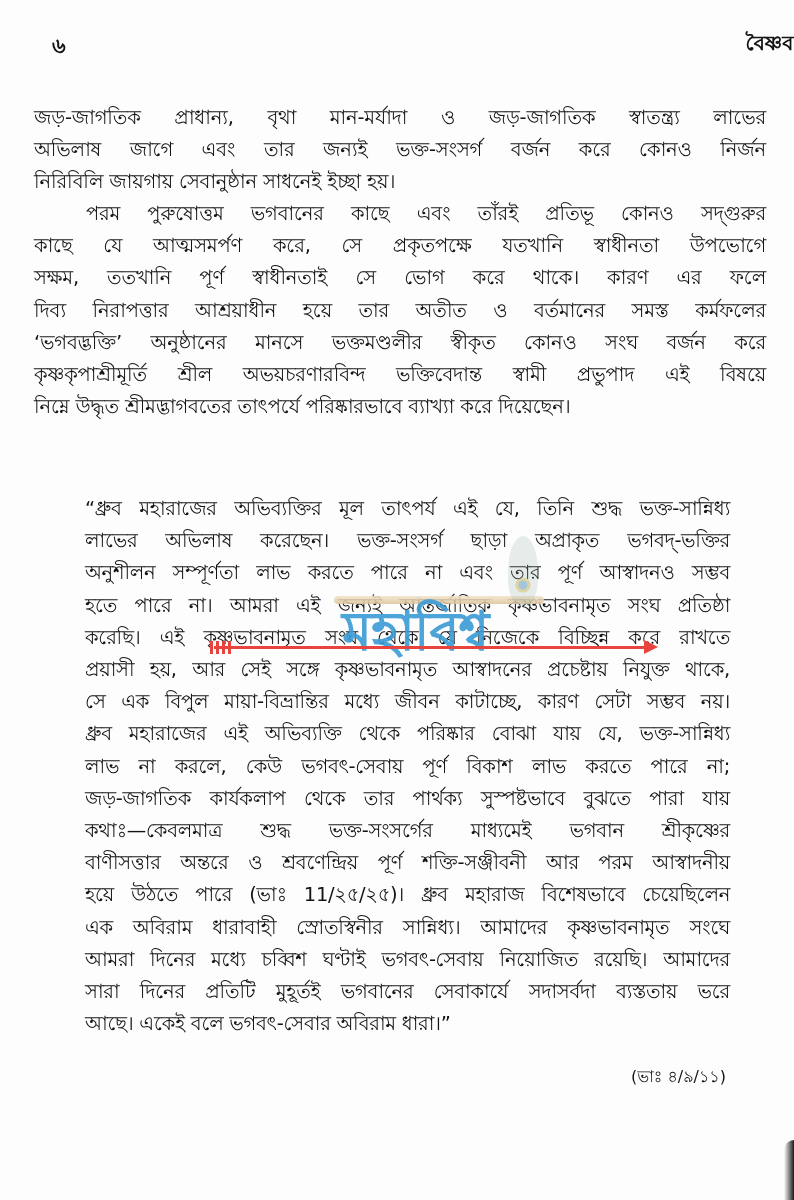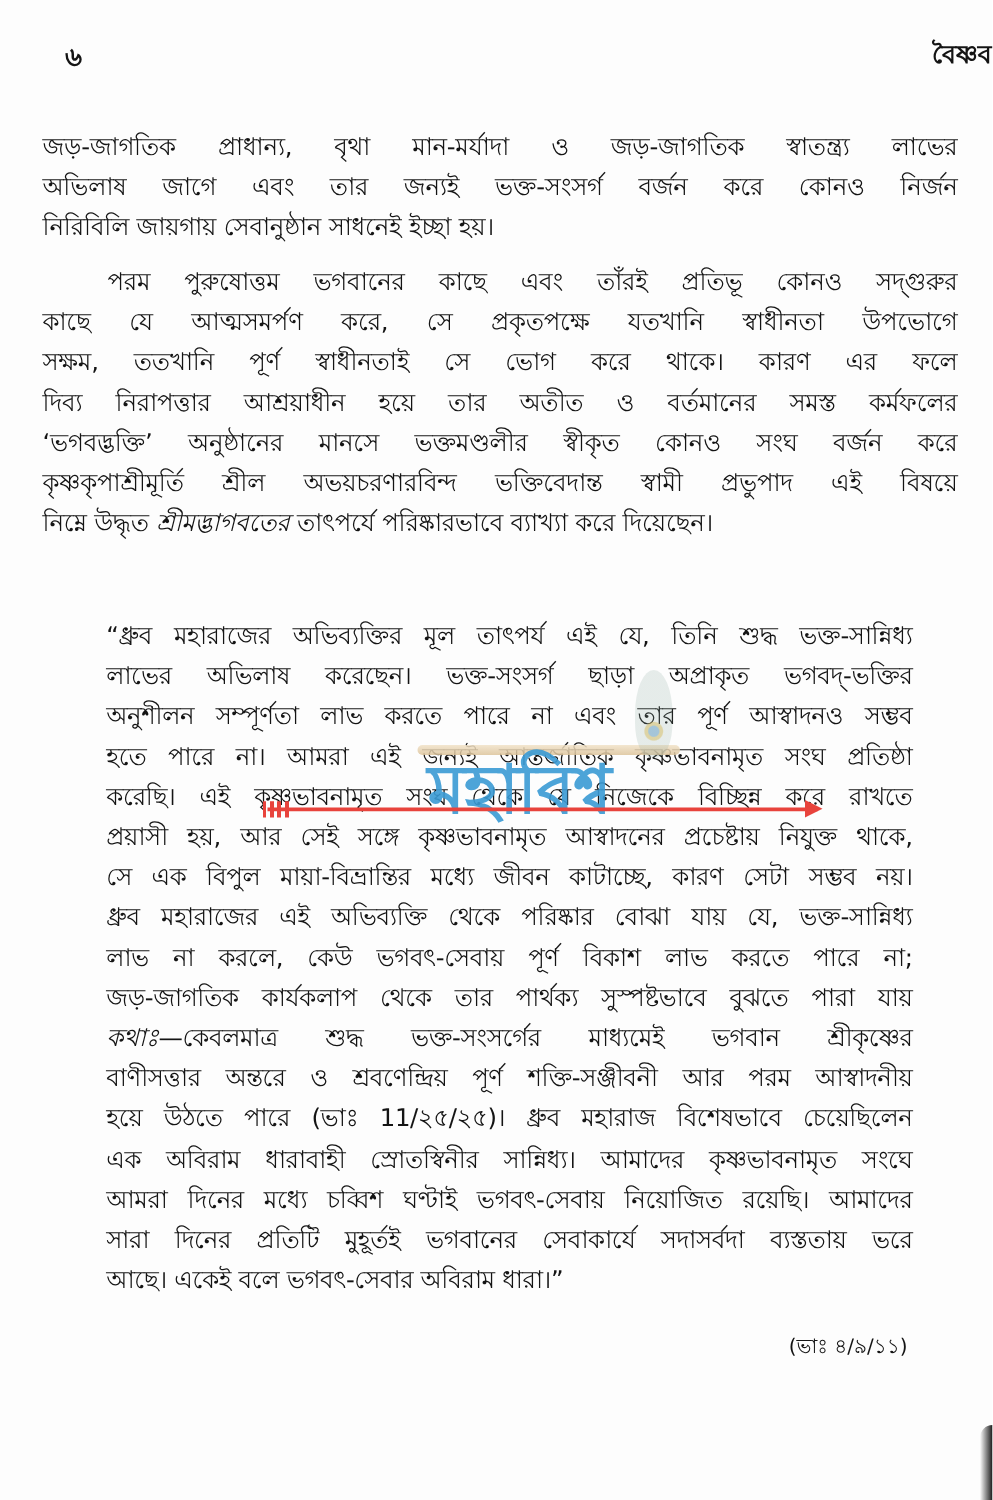--- a/index.html
+++ b/index.html
@@ -51,21 +51,20 @@
       display: block;
       white-space: nowrap;
       text-align-last: justify;
       text-align: justify;
     }
     .body-text .line.last {
       text-align-last: left;
     }
     .indent {
       padding-left: 52px;
-      margin-top: 12px;
     }
     .p1 { top: 102px; }
     .p2 { top: 198px; }
     .quote {
       position: absolute;
       left: 85px;
       width: 645px;
       top: 493px;
       font-size: 19.5px;
       line-height: 32.2px;
@@ -73,21 +72,21 @@
     }
     .quote .line {
       display: block;
       white-space: nowrap;
       text-align: justify;
       text-align-last: justify;
     }
     .quote .line.last {
       text-align-last: left;
     }
-    .italic { font-style: italic; }
+    .italic { }
     .citation {
       position: absolute;
       right: 68px;
       top: 1064px;
       font-size: 16px;
     }
     .p3 { top: 1108px; }
 
     
     .watermark {

